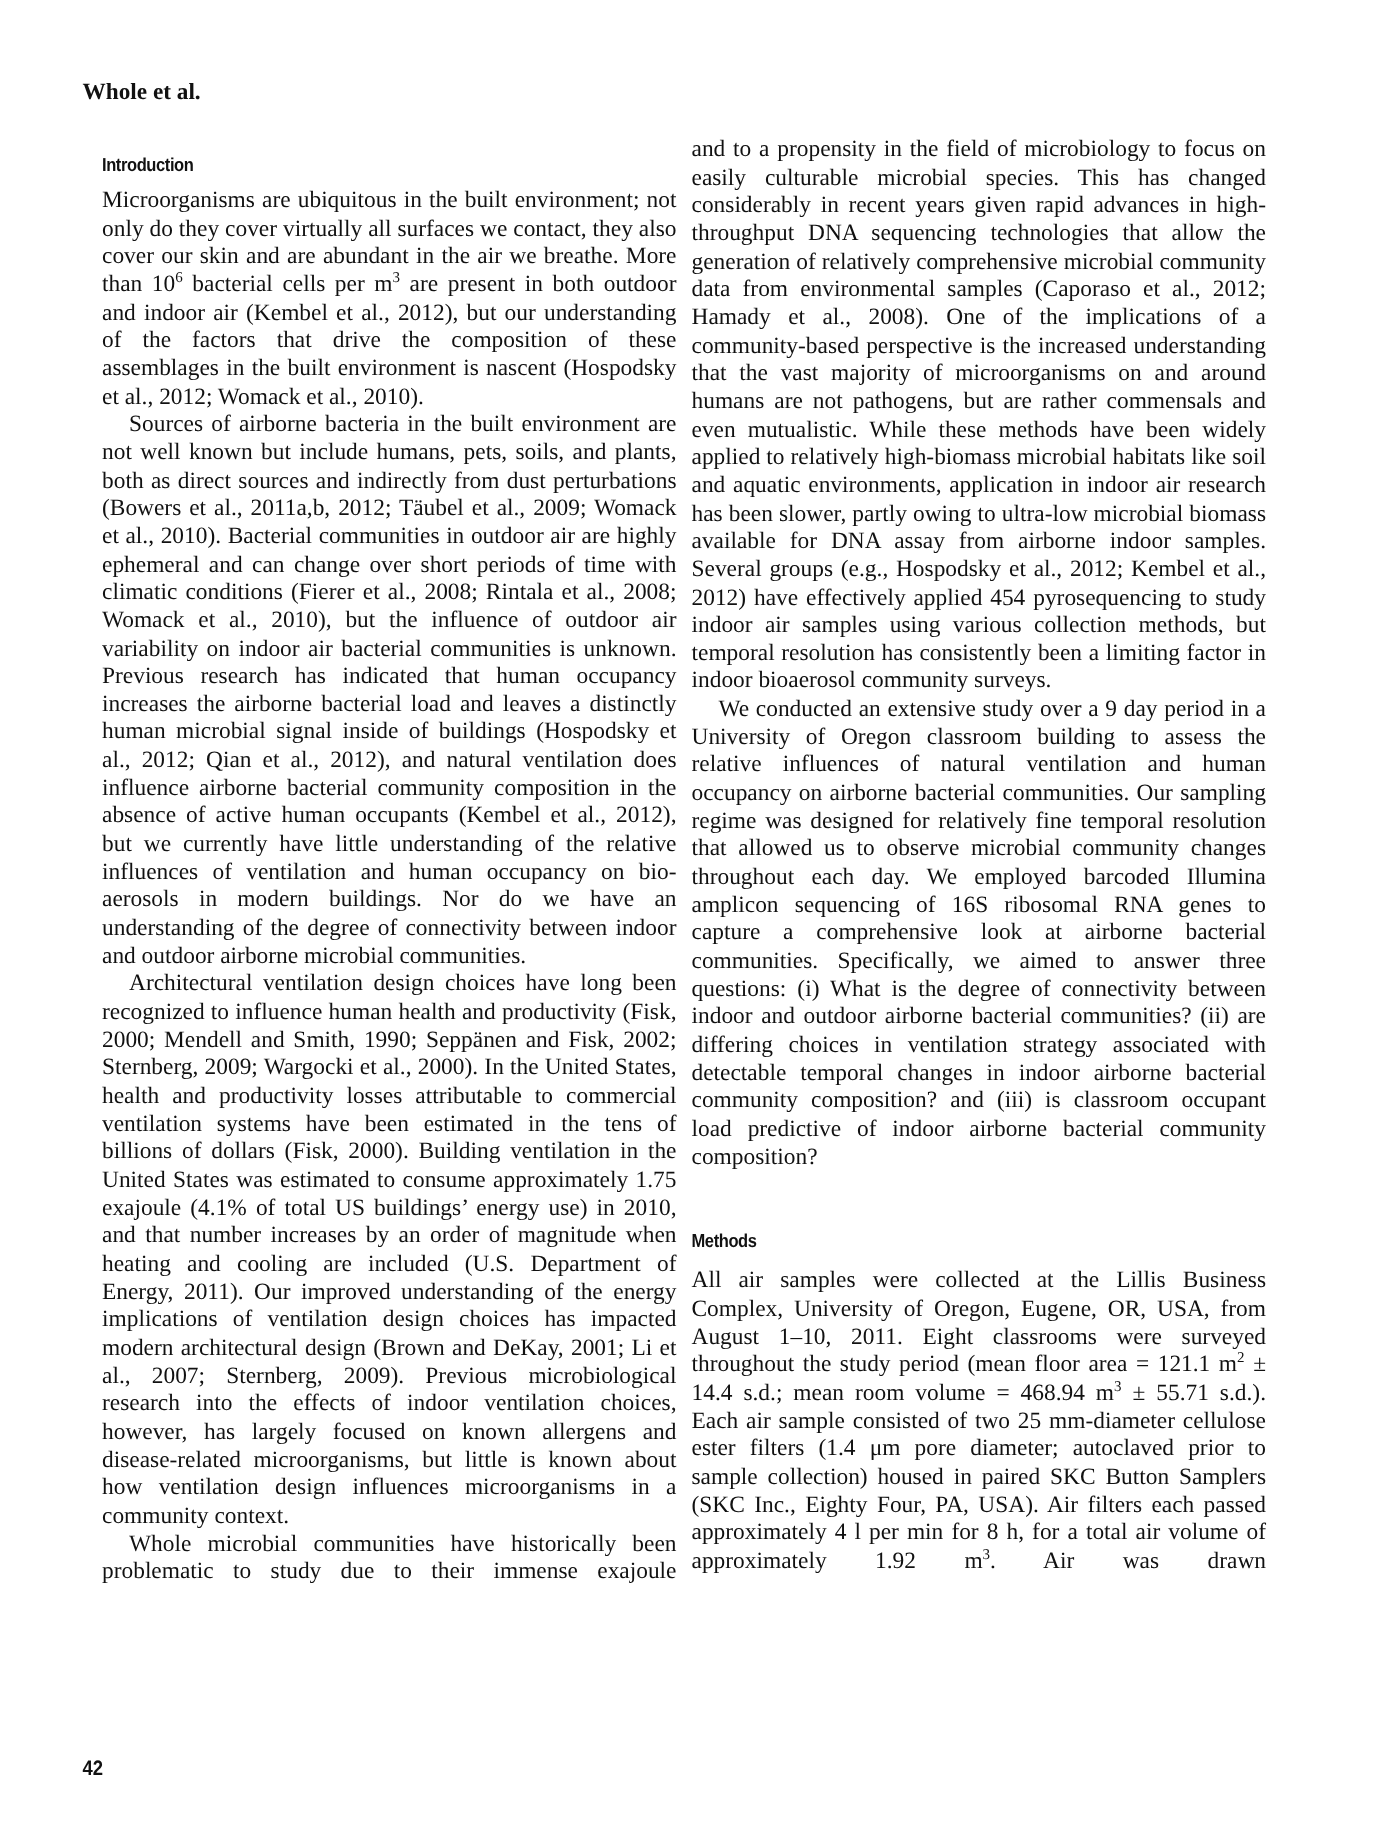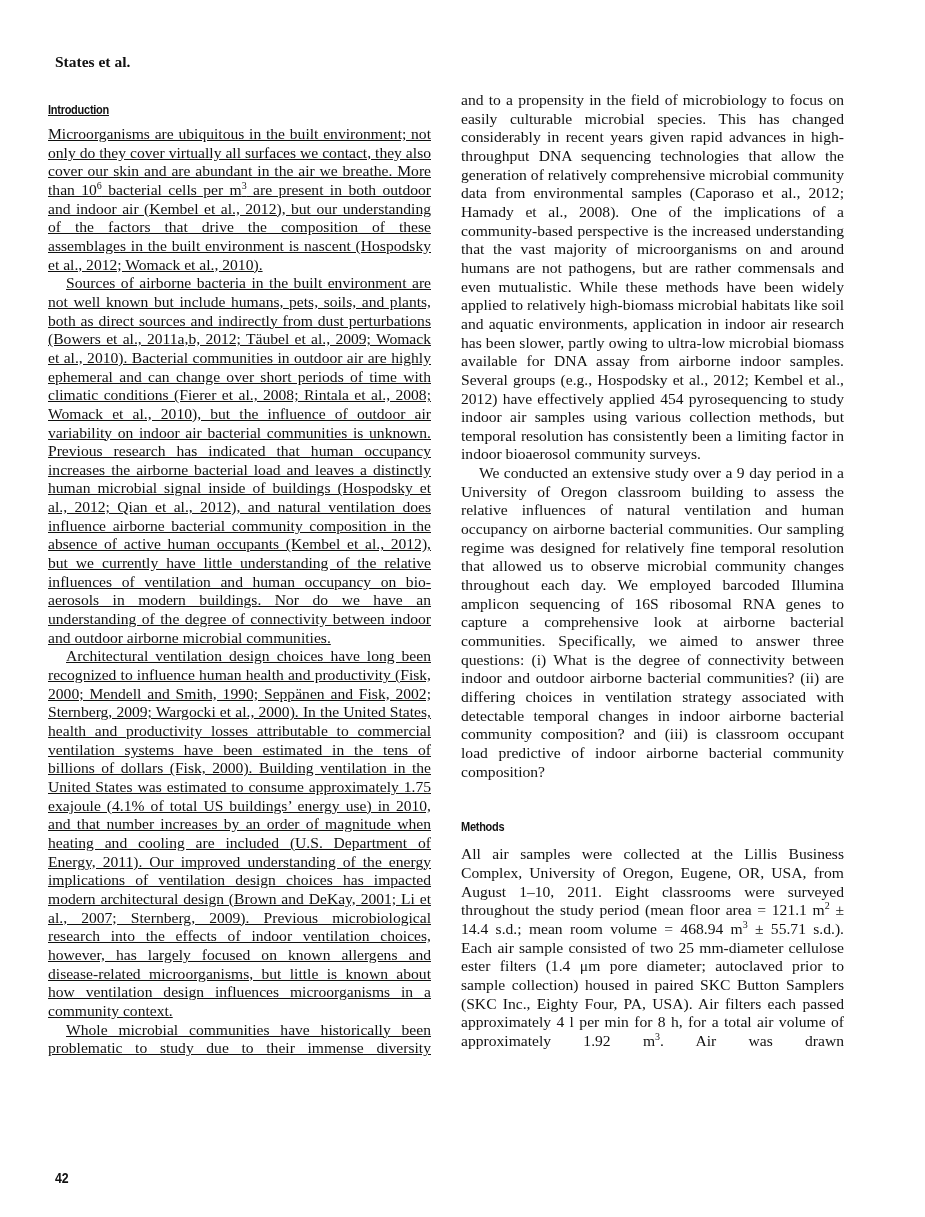--- a/index.html
+++ b/index.html
@@ -2,21 +2,21 @@
 <html><head>
 <meta charset="utf-8">
 <style>
   html, body { margin: 0; padding: 0; background: #ffffff; }
   body { width: 925px; height: 1217px; position: relative; overflow: hidden; color: #111; }
   .running-head {
     position: absolute; left: 55px; top: 53px;
     font-family: "Liberation Serif", serif; font-weight: bold; font-size: 15.5px;
   }
   .col { position: absolute; width: 383px; }
-  .col-left { left: 48px; top: 100px; text-decoration: underline; }
+  .col-left { left: 68px; top: 100px; }
   .col-right { left: 461px; top: 91px; }
   .sec-head {
     font-family: "Liberation Sans", sans-serif; font-weight: bold; font-size: 12.5px;
     letter-spacing: -0.3px; transform: scaleX(0.88); transform-origin: left;
     margin: 0; height: 20px; line-height: 20px;
   }
   .sub-head {
     font-family: "Liberation Sans", sans-serif; font-size: 12.5px;
     transform: scaleX(0.88); transform-origin: left; letter-spacing: -0.2px;
     margin: 0; height: 20px; line-height: 20px; color: #222;
@@ -32,32 +32,32 @@
   sup { font-size: 10px; line-height: 0; vertical-align: 6px; }
   .page-num {
     position: absolute; left: 55px; top: 1170px;
     font-family: "Liberation Sans", sans-serif; font-weight: bold; font-size: 14px;
     transform: scaleX(0.88); transform-origin: left;
   }
 </style>
 </head>
 <body>
 
-<div class="running-head">States et al.</div>
+<div class="running-head">Whole et al.</div>
 
 <div class="col col-left">
   <h2 class="sec-head intro-head">Introduction</h2>
 
   <p class="body"><span>Microorganisms are ubiquitous in the built environ­ment; not only do they cover virtually all surfaces we contact, they also cover our skin and are abundant in the air we breathe. More than 10</span><sup>6</sup><span> bacterial cells per m</span><sup>3</sup><span> are present in both outdoor and indoor air (Kembel et al., 2012), but our understanding of the factors that drive the composition of these assemblages in the built environment is nascent (Hospodsky et al., 2012; Wo­mack et al., 2010).</span></p>
 
   <p class="body indent">Sources of airborne bacteria in the built environment are not well known but include humans, pets, soils, and plants, both as direct sources and indirectly from dust perturbations (Bowers et al., 2011a,b, 2012; Täubel et al., 2009; Womack et al., 2010). Bacterial communities in outdoor air are highly ephemeral and can change over short periods of time with climatic conditions (Fierer et al., 2008; Rintala et al., 2008; Womack et al., 2010), but the influence of outdoor air variability on indoor air bacterial communities is unknown. Previous research has indicated that human occupancy increases the airborne bacterial load and leaves a distinctly human microbial signal inside of buildings (Hospodsky et al., 2012; Qian et al., 2012), and natural ventilation does influence airborne bacte­rial community composition in the absence of active human occupants (Kembel et al., 2012), but we currently have little understanding of the relative influences of ventilation and human occupancy on bio­aerosols in modern buildings. Nor do we have an understanding of the degree of connectivity between indoor and outdoor airborne microbial communities.</p>
 
   <p class="body indent">Architectural ventilation design choices have long been recognized to influence human health and pro­ductivity (Fisk, 2000; Mendell and Smith, 1990; Seppänen and Fisk, 2002; Sternberg, 2009; Wargocki et al., 2000). In the United States, health and produc­tivity losses attributable to commercial ventilation sys­tems have been estimated in the tens of billions of dollars (Fisk, 2000). Building ventilation in the United States was estimated to consume approximately 1.75 exajoule (4.1% of total US buildings’ energy use) in 2010, and that number increases by an order of magni­tude when heating and cooling are included (U.S. Department of Energy, 2011). Our improved under­standing of the energy implications of ventilation design choices has impacted modern architectural design (Brown and DeKay, 2001; Li et al., 2007; Stern­berg, 2009). Previous microbiological research into the effects of indoor ventilation choices, however, has largely focused on known allergens and disease-related microorganisms, but little is known about how ventila­tion design influences microorganisms in a community context.</p>
 
-  <p class="body indent" style="text-align-last: justify;">Whole microbial communities have historically been problematic to study due to their immense diversity</p>
+  <p class="body indent" style="text-align-last: justify;">Whole microbial communities have historically been problematic to study due to their immense exajoule</p>
 </div>
 
 <div class="col col-right">
   <p class="body">and to a propensity in the field of microbiology to focus on easily culturable microbial species. This has changed considerably in recent years given rapid advances in high-throughput DNA sequencing tech­nologies that allow the generation of relatively compre­hensive microbial community data from environmental samples (Caporaso et al., 2012; Hamady et al., 2008). One of the implications of a community-based perspec­tive is the increased understanding that the vast major­ity of microorganisms on and around humans are not pathogens, but are rather commensals and even mutualistic. While these methods have been widely applied to relatively high-biomass microbial habitats like soil and aquatic environments, application in indoor air research has been slower, partly owing to ultra-low microbial biomass available for DNA assay from airborne indoor samples. Several groups (e.g., Hospodsky et al., 2012; Kembel et al., 2012) have effectively applied 454 pyrosequencing to study indoor air samples using various collection methods, but tem­poral resolution has consistently been a limiting factor in indoor bioaerosol community surveys.</p>
 
   <p class="body indent">We conducted an extensive study over a 9 day period in a University of Oregon classroom building to assess the relative influences of natural ventilation and human occupancy on airborne bacterial communities. Our sampling regime was designed for relatively fine temporal resolution that allowed us to observe micro­bial community changes throughout each day. We employed barcoded Illumina amplicon sequencing of 16S ribosomal RNA genes to capture a comprehensive look at airborne bacterial communities. Specifically, we aimed to answer three questions: (i) What is the degree of connectivity between indoor and outdoor airborne bacterial communities? (ii) are differing choices in ventilation strategy associated with detect­able temporal changes in indoor airborne bacterial community composition? and (iii) is classroom occu­pant load predictive of indoor airborne bacterial com­munity composition?</p>
 
   <h2 class="sec-head methods-head">Methods</h2>
 
 

